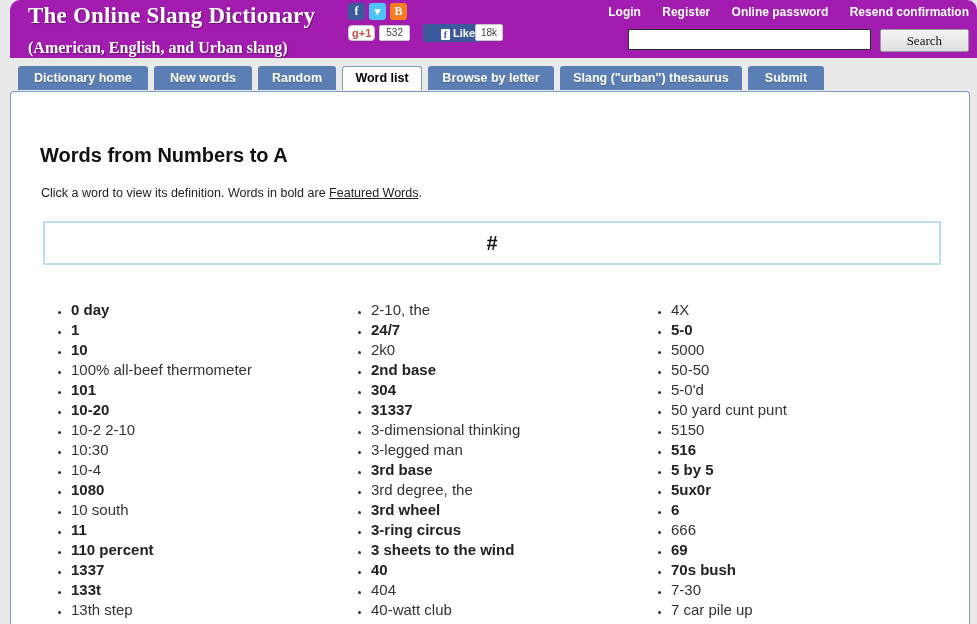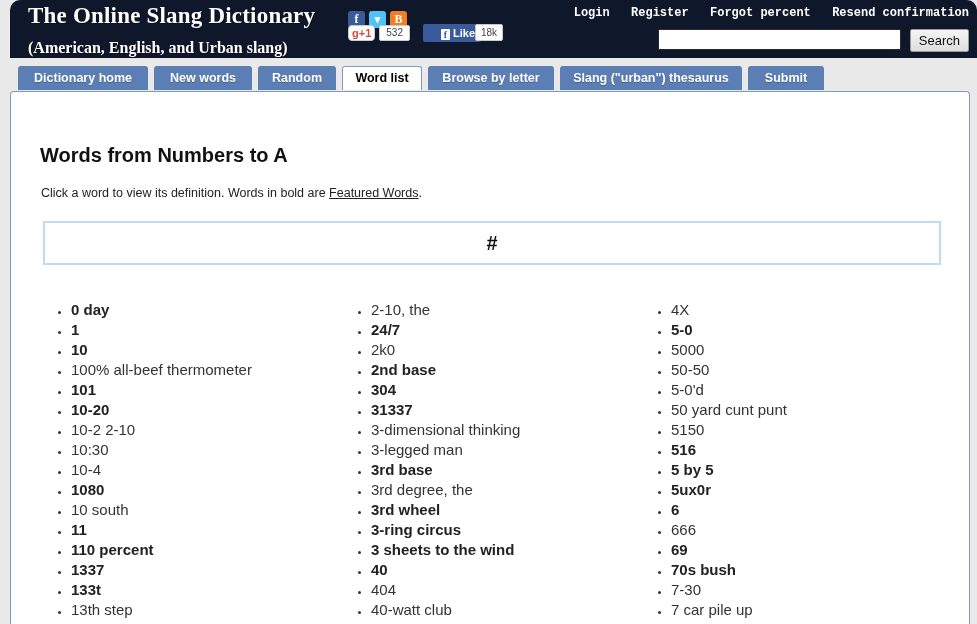--- a/index.html
+++ b/index.html
@@ -9,21 +9,21 @@
     overflow: hidden;
     background: #e9e9e9;
     font-family: "Liberation Sans", sans-serif;
   }
 
   
   .header {
     position: absolute;
     left: 10px; top: 0;
     width: 967px; height: 58px;
-    background: #0f172a;
+    background: #a21caf;
     border-radius: 10px 10px 0 0;
   }
   .brand {
     position: absolute;
     left: 18px; top: 3px;
     color: #ffffff;
     font-family: "Liberation Serif", serif;
     text-shadow: 1px 1px 1px rgba(0,0,0,.35);
   }
   .brand .line1 {
@@ -45,21 +45,21 @@
     display: inline-block;
     color: #fff;
     font-size: 12px; font-weight: bold;
     text-align: center; line-height: 17px;
     vertical-align: top;
     font-family: "Liberation Serif", serif;
   }
   .sq.fb  { background: #3b5a9b; }
   .sq.tw  { background: #4fc3f7; font-size: 11px; }
   .sq.bl  { background: #f57c20; }
-  .social .row1 { position: absolute; left: 0; top: 0; margin-top: 8px; }
+  .social .row1 { position: absolute; left: 0; top: 0; }
   .social .row1 .sq { margin-right: 4px; }
 
   .social .row2 { position: absolute; left: 0; top: 22px; white-space: nowrap; }
   .gplus {
     display: inline-block;
     background: #fff; border: 1px solid #c9c9c9; border-radius: 4px;
     height: 16px; line-height: 14px; padding: 0 3px;
     font-size: 11px; font-weight: bold; color: #d24b3e;
     vertical-align: top;
   }
@@ -90,44 +90,44 @@
     font-size: 10px; color: #444;
   }
 
   
   .acct {
     position: absolute; right: 8px; top: 5px;
     color: #fff; font-size: 12px; font-weight: bold;
     white-space: nowrap;
   }
   .acct a {
-    color: #ffffff; text-decoration: none; margin-left: 18px; font-family: Liberation Mono, monospace;
+    color: #ffffff; text-decoration: none; margin-left: 18px;
   }
   .searchwrap {
     position: absolute; right: 8px; top: 29px;
   }
   .searchwrap input[type=text] {
     width: 243px; height: 21px;
     border: 1px solid #2b2b2b;
     background: #fff;
     font-family: "Liberation Sans", sans-serif;
     font-size: 12px;
     padding: 0 3px;
     vertical-align: top;
   }
   .searchwrap button {
     height: 23px;
     margin-left: 4px;
     background: linear-gradient(#f4f4f4, #dedede);
     border: 1px solid #9a9a9a;
     border-radius: 2px;
-    font-family: Liberation Sans, sans-serif;
+    font-family: Liberation Serif, serif;
     font-size: 13px;
     color: #111;
-    padding: 0 8px;
+    padding: 0 26px;
     vertical-align: top;
     cursor: pointer;
   }
 
   
   .tabs {
     position: absolute;
     left: 10px; top: 66px;
     width: 967px; height: 26px;
   }
@@ -226,21 +226,21 @@
     </div>
     <div class="fblike">
       <span class="f">f</span><span>Like</span>
     </div>
     <div class="fbcount">18k</div>
   </div>
 
   <div class="acct">
     <a href="#">Login</a>
     <a href="#">Register</a>
-    <a href="#">Forgot percent</a>
+    <a href="#">Online password</a>
     <a href="#">Resend confirmation</a>
   </div>
 
   <div class="searchwrap">
     <input type="text" placeholder="" style="">
     <button>Search</button>
   </div>
 </div>
 
 <div class="tabs">

